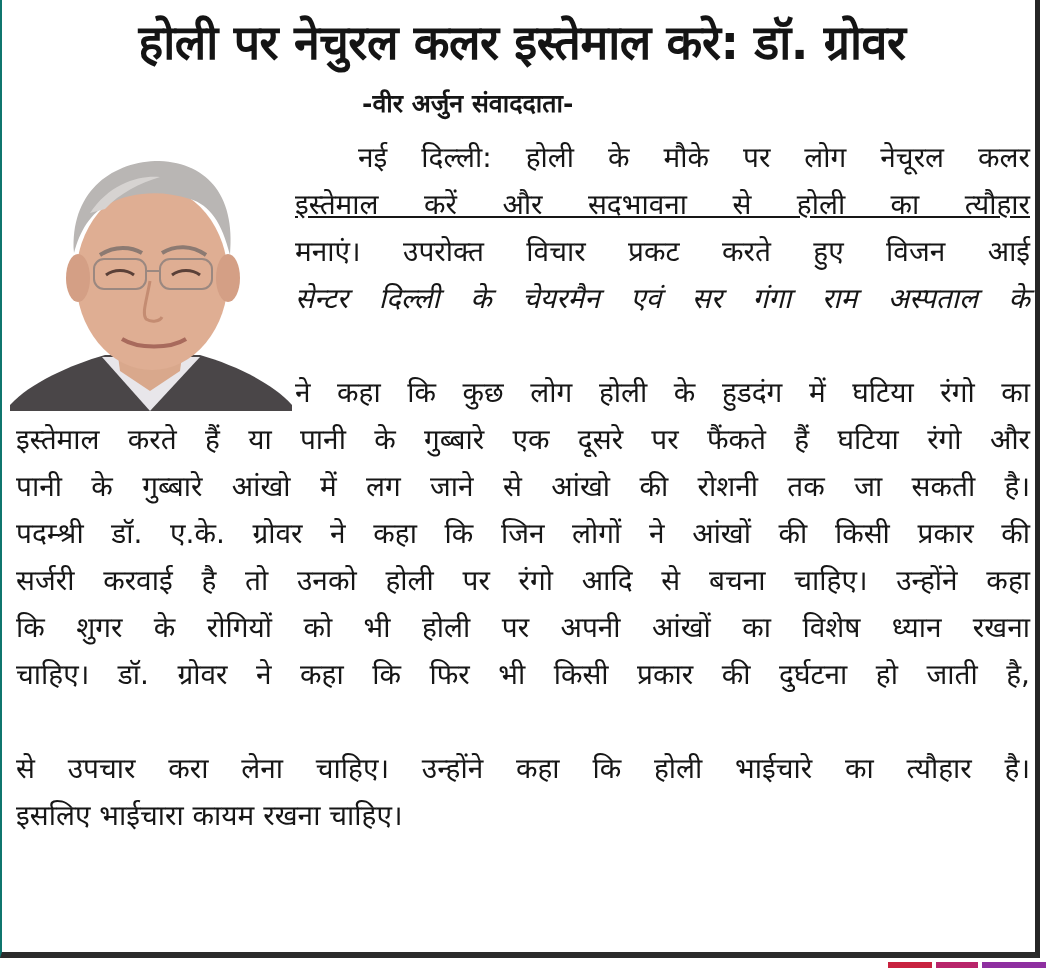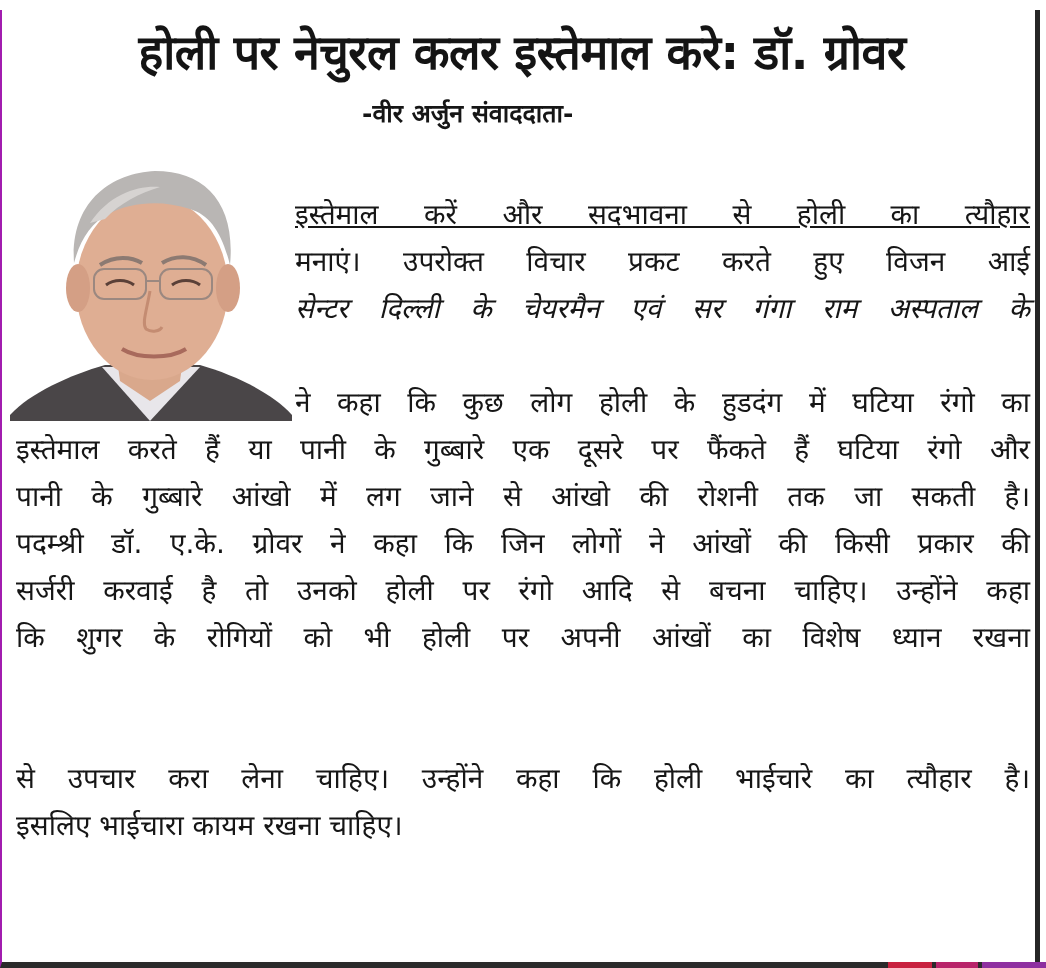--- a/index.html
+++ b/index.html
@@ -11,25 +11,25 @@
       width: 1046px;
       height: 968px;
       position: relative;
       overflow: hidden;
       font-family: "DejaVu Sans", sans-serif;
       color: #161616;
     }
     .page {
       position: absolute;
       left: 0;
-      top: 10px;
+      top: 0;
       width: 1040px;
       height: 958px;
       background: #ffffff;
-      border-left: 2px solid #a21caf;
+      border-left: 2px solid #0f766e;
       border-right: 5px solid #262626;
       border-bottom: 6px solid #2b2b2b;
       box-sizing: border-box;
     }
     .bottom-strip {
       position: absolute;
       top: 962px;
       height: 6px;
     }
     .headline {
@@ -114,29 +114,31 @@
 
       <path d="M96 132 C104 126 116 126 124 132" stroke="#5a4038" stroke-width="3" fill="none"></path>
       <path d="M162 132 C170 126 182 126 190 132" stroke="#5a4038" stroke-width="3" fill="none"></path>
 
       <path d="M140 138 C136 160 132 170 136 176 C142 180 150 178 152 174" stroke="#c48c72" stroke-width="3" fill="none"></path>
 
       <path d="M112 196 C128 206 160 206 176 196" stroke="#a86a5c" stroke-width="4" fill="none"></path>
     </svg>
   </div>
 
+  <div class="body-line" style="left:290px; top:136px; width:738px; text-indent:66px;">नई दिल्ली: होली के मौके पर लोग नेचूरल कलर</div>
   <div class="body-line" style="left:293px; top:183px; width:735px;text-decoration:underline;">इस्तेमाल करें और सदभावना से होली का त्यौहार</div>
   <div class="body-line" style="left:293px; top:230px; width:735px;">मनाएं। उपरोक्त विचार प्रकट करते हुए विजन आई</div>
   <div class="body-line" style="left:293px; top:277px; width:735px;font-style:italic;">सेन्टर दिल्ली के चेयरमैन एवं सर गंगा राम अस्पताल के</div>
   <div class="body-line" style="left:293px; top:371px; width:735px;">ने कहा कि कुछ लोग होली के हुडदंग में घटिया रंगो का</div>
   <div class="body-line" style="left:14px; top:418px; width:1014px;">इस्तेमाल करते हैं या पानी के गुब्बारे एक दूसरे पर फैंकते हैं घटिया रंगो और</div>
   <div class="body-line" style="left:14px; top:465px; width:1014px;">पानी के गुब्बारे आंखो में लग जाने से आंखो की रोशनी तक जा सकती है।</div>
   <div class="body-line" style="left:14px; top:512px; width:1014px;">पदम्श्री डॉ. ए.के. ग्रोवर ने कहा कि जिन लोगों ने आंखों की किसी प्रकार की</div>
   <div class="body-line" style="left:14px; top:559px; width:1014px;">सर्जरी करवाई है तो उनको होली पर रंगो आदि से बचना चाहिए। उन्होंने कहा</div>
   <div class="body-line" style="left:14px; top:606px; width:1014px;">कि शुगर के रोगियों को भी होली पर अपनी आंखों का विशेष ध्यान रखना</div>
+  <div class="body-line" style="left:14px; top:653px; width:1014px;">चाहिए। डॉ. ग्रोवर ने कहा कि फिर भी किसी प्रकार की दुर्घटना हो जाती है,</div>
   <div class="body-line" style="left:14px; top:747px; width:1014px;">से उपचार करा लेना चाहिए। उन्होंने कहा कि होली भाईचारे का त्यौहार है।</div>
   <div class="body-line last" style="left:14px; top:794px; width:1014px;">इसलिए भाईचारा कायम रखना चाहिए।</div>
 
 </div>
 
 <div class="bottom-strip" style="left:888px; width:44px; background:#c8223f;"></div>
 <div class="bottom-strip" style="left:936px; width:42px; background:#b8246a;"></div>
 <div class="bottom-strip" style="left:982px; width:64px; background:#8e2fa0;"></div>
 
 </body></html>

